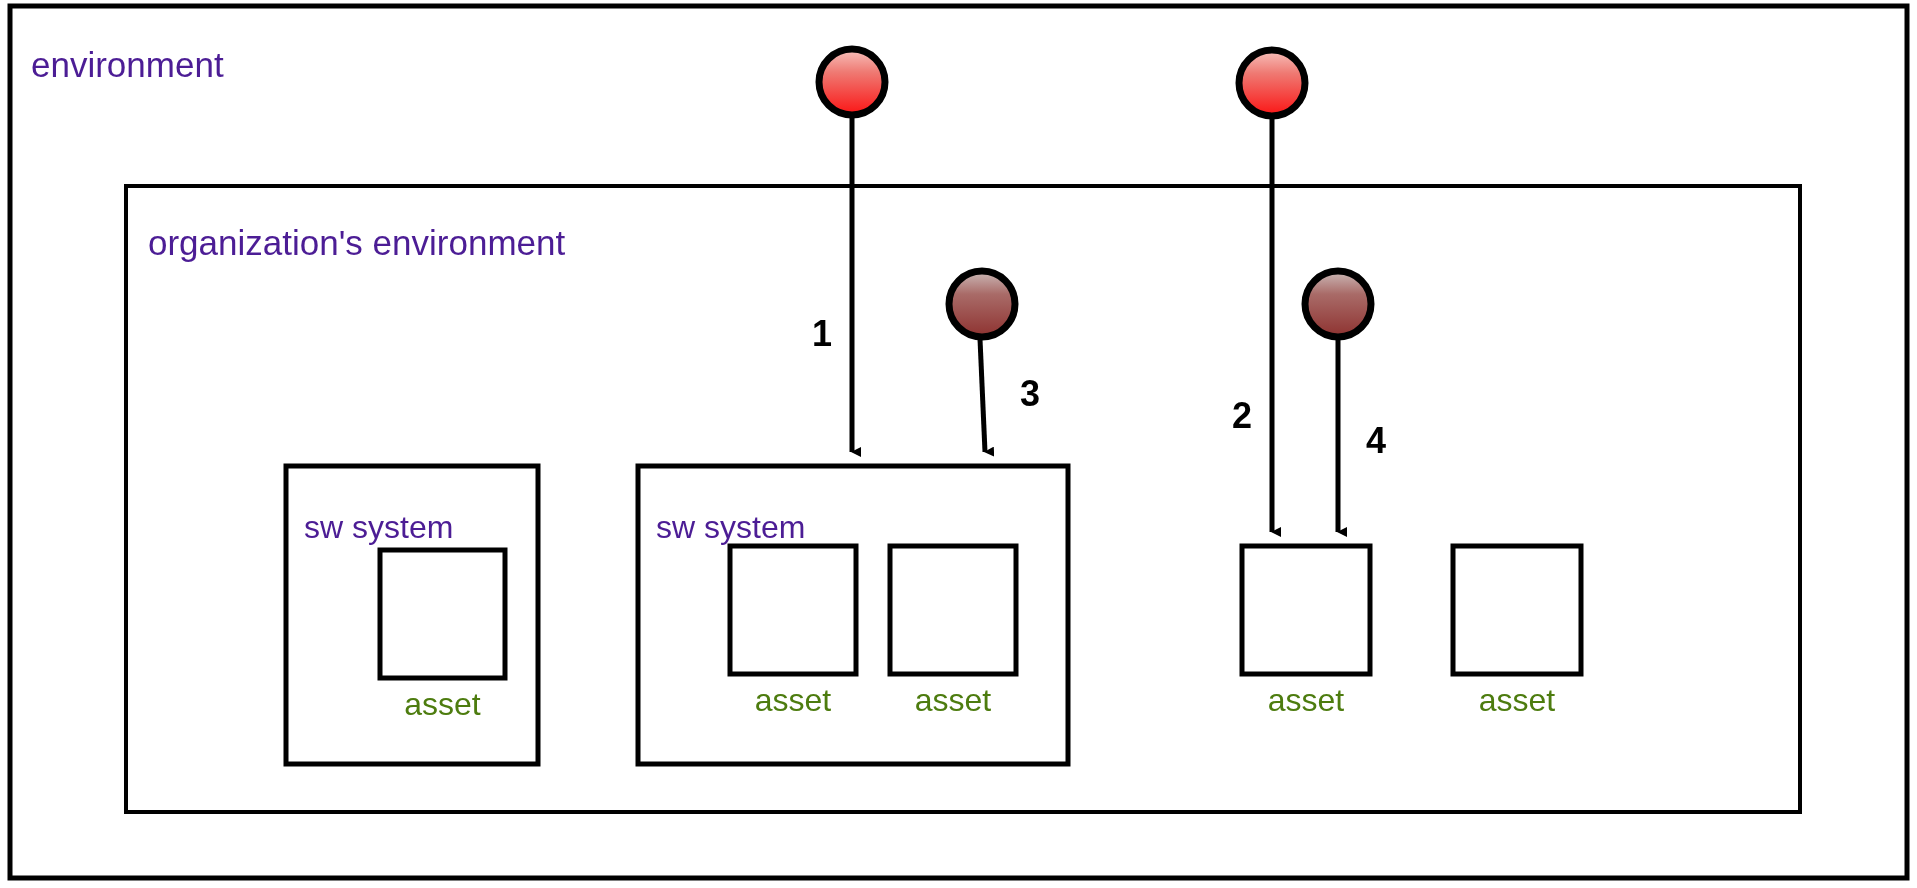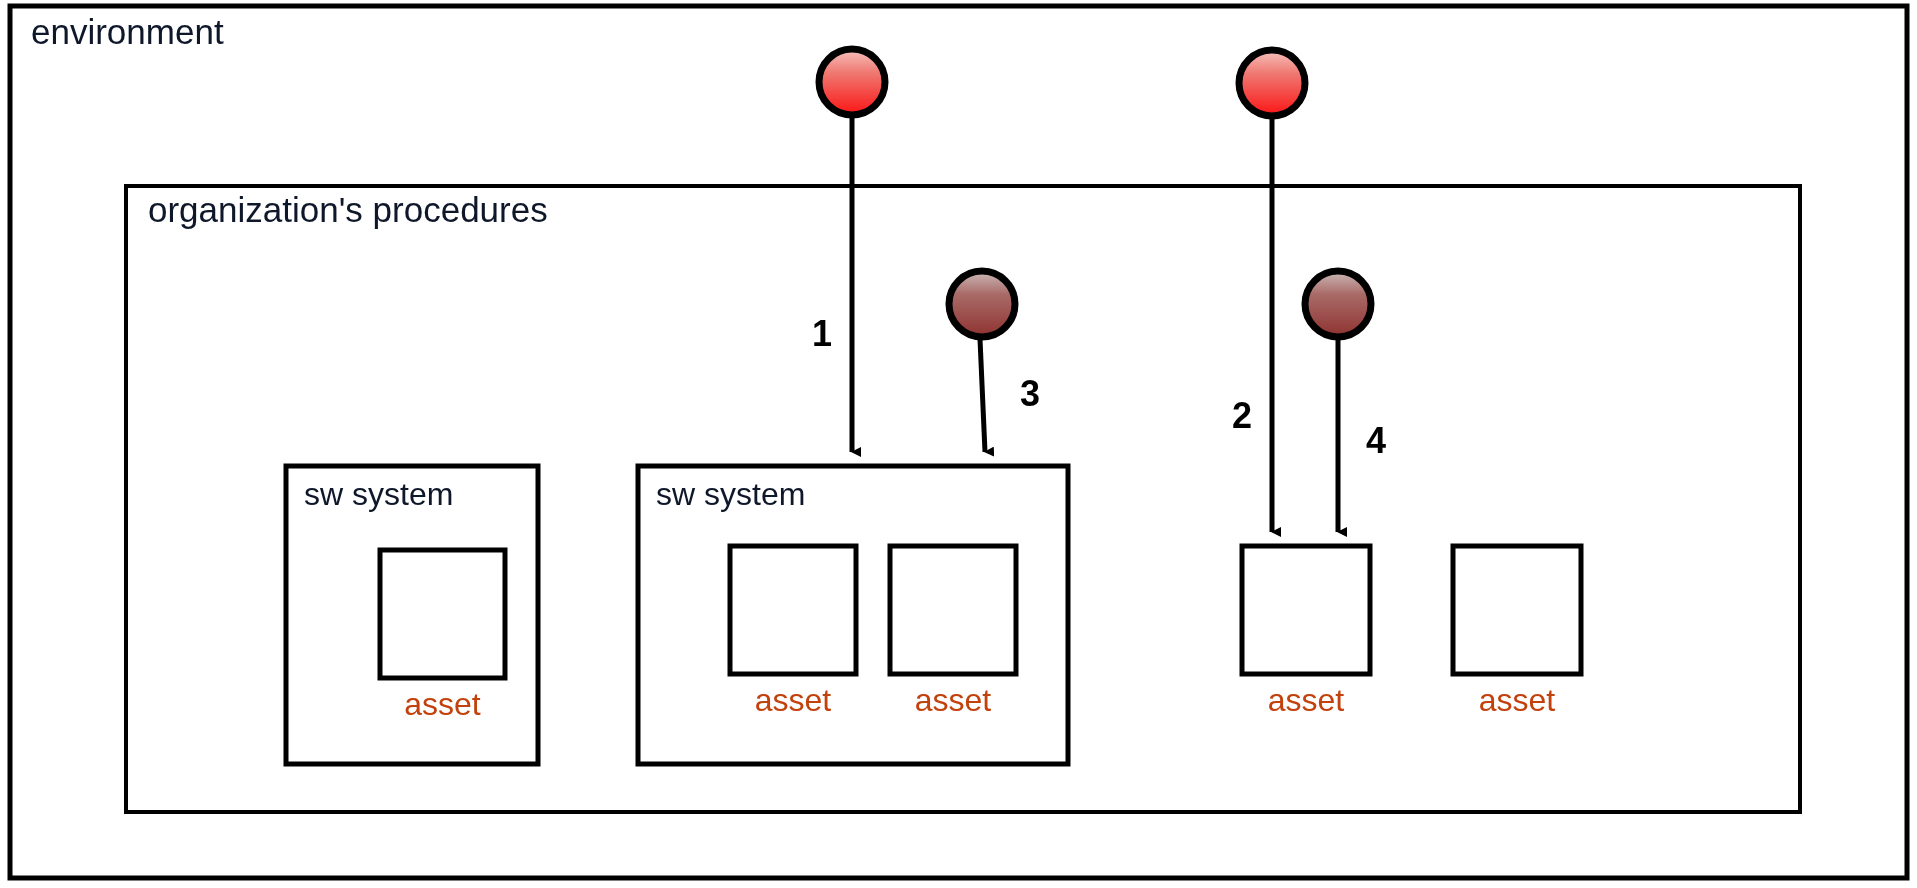--- a/index.html
+++ b/index.html
@@ -1,23 +1,23 @@
 <!DOCTYPE html>
 <html><head>
 <meta charset="utf-8">
 <style>
   html,body{margin:0;padding:0;background:#ffffff;}
   body{width:1917px;height:888px;font-family:"Liberation Sans",sans-serif;overflow:hidden;}
   #stage{position:relative;width:1917px;height:888px;background:#ffffff;}
   svg.layer{position:absolute;left:0;top:0;width:1917px;height:888px;}
-  .box-label{position:absolute;color:#0f172a;white-space:nowrap;}
+  .box-label{position:absolute;color:#4c1d95;white-space:nowrap;margin-top:33px;}
   .lbl-env{left:31px;top:12px;font-size:35px;}
   .lbl-org{left:148px;top:190px;font-size:35px;}
   .lbl-sw{font-size:32px;}
-  .lbl-asset{position:absolute;font-size:32px;color:#c2410c;white-space:nowrap;text-align:center;}
+  .lbl-asset{position:absolute;font-size:32px;color:#4d7c0f;white-space:nowrap;text-align:center;}
   .num{position:absolute;font-size:36px;font-weight:bold;color:#000;white-space:nowrap;}
 </style>
 </head>
 <body>
 
 <div id="stage">
 
   <svg class="layer" viewBox="0 0 1917 888" xmlns="http://www.w3.org/2000/svg">
     <defs>
       <linearGradient id="gradActive" x1="0" y1="0" x2="0" y2="1">
@@ -52,21 +52,21 @@
     <line x1="980" y1="339" x2="985" y2="452" stroke="#000000" stroke-width="5" marker-end="url(#arrowHead)"></line>
     <line x1="1338" y1="339" x2="1338" y2="532" stroke="#000000" stroke-width="5" marker-end="url(#arrowHead)"></line>
 
     <circle cx="852" cy="82" r="33" fill="url(#gradActive)" stroke="#000000" stroke-width="7"></circle>
     <circle cx="1272" cy="83" r="33" fill="url(#gradActive)" stroke="#000000" stroke-width="7"></circle>
     <circle cx="982" cy="304" r="33" fill="url(#gradDormant)" stroke="#000000" stroke-width="7"></circle>
     <circle cx="1338" cy="304" r="33" fill="url(#gradDormant)" stroke="#000000" stroke-width="7"></circle>
   </svg>
 
   <div class="box-label lbl-env">environment</div>
-  <div class="box-label lbl-org">organization's procedures</div>
+  <div class="box-label lbl-org">organization's environment</div>
 
   <div class="box-label lbl-sw" style="left:304px;top:476px;">sw system</div>
   <div class="box-label lbl-sw" style="left:656px;top:476px;">sw system</div>
 
   <div class="lbl-asset" style="left:380px;top:686px;width:125px;">asset</div>
   <div class="lbl-asset" style="left:730px;top:682px;width:126px;">asset</div>
   <div class="lbl-asset" style="left:890px;top:682px;width:126px;">asset</div>
   <div class="lbl-asset" style="left:1242px;top:682px;width:128px;">asset</div>
   <div class="lbl-asset" style="left:1453px;top:682px;width:128px;">asset</div>
 

